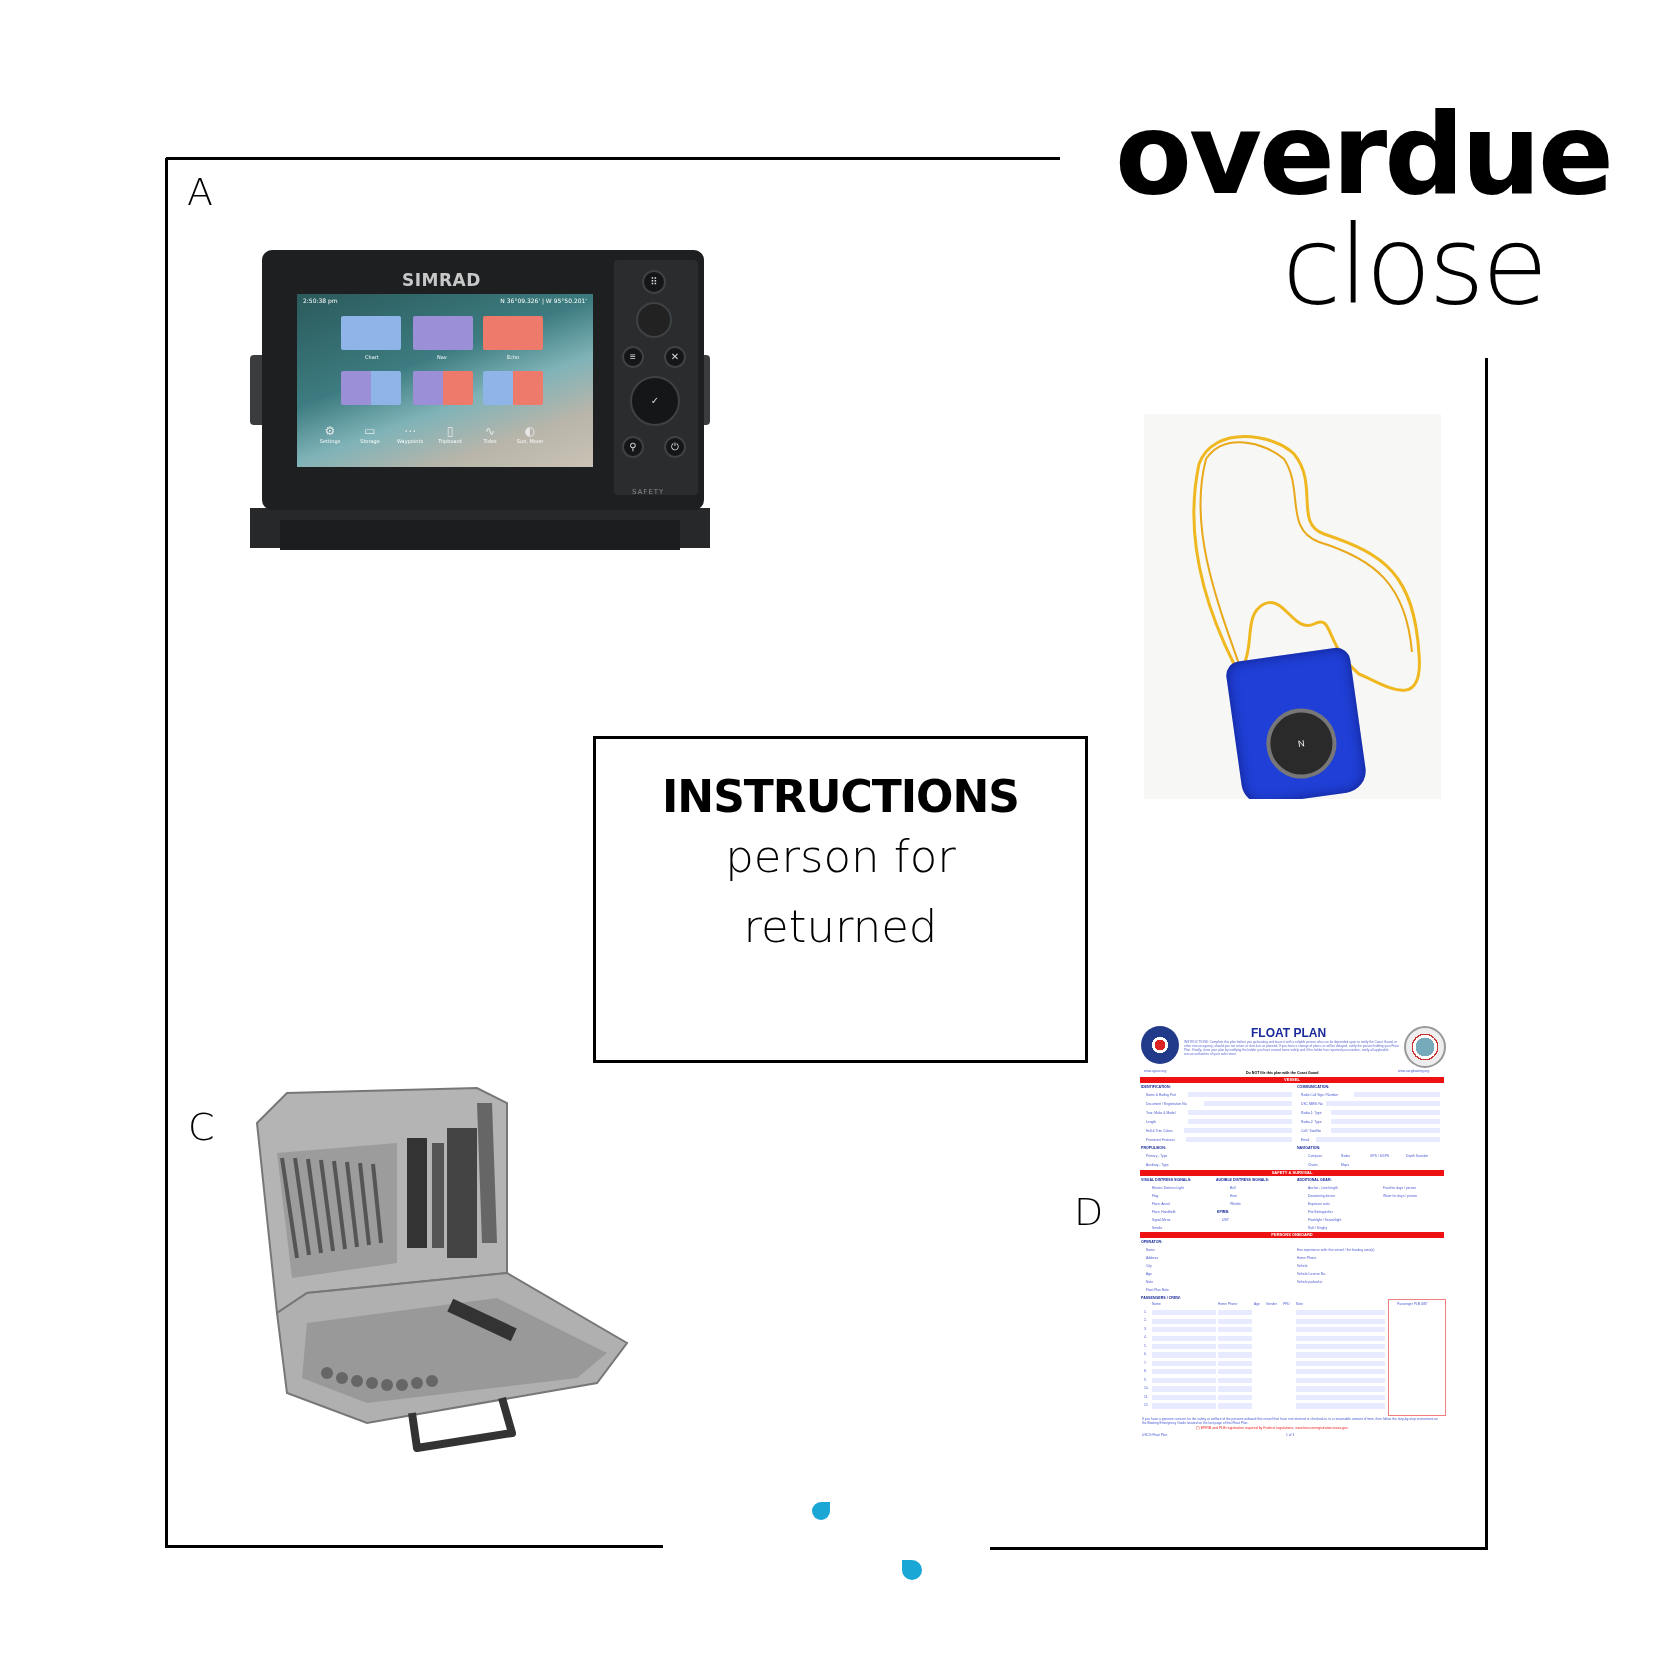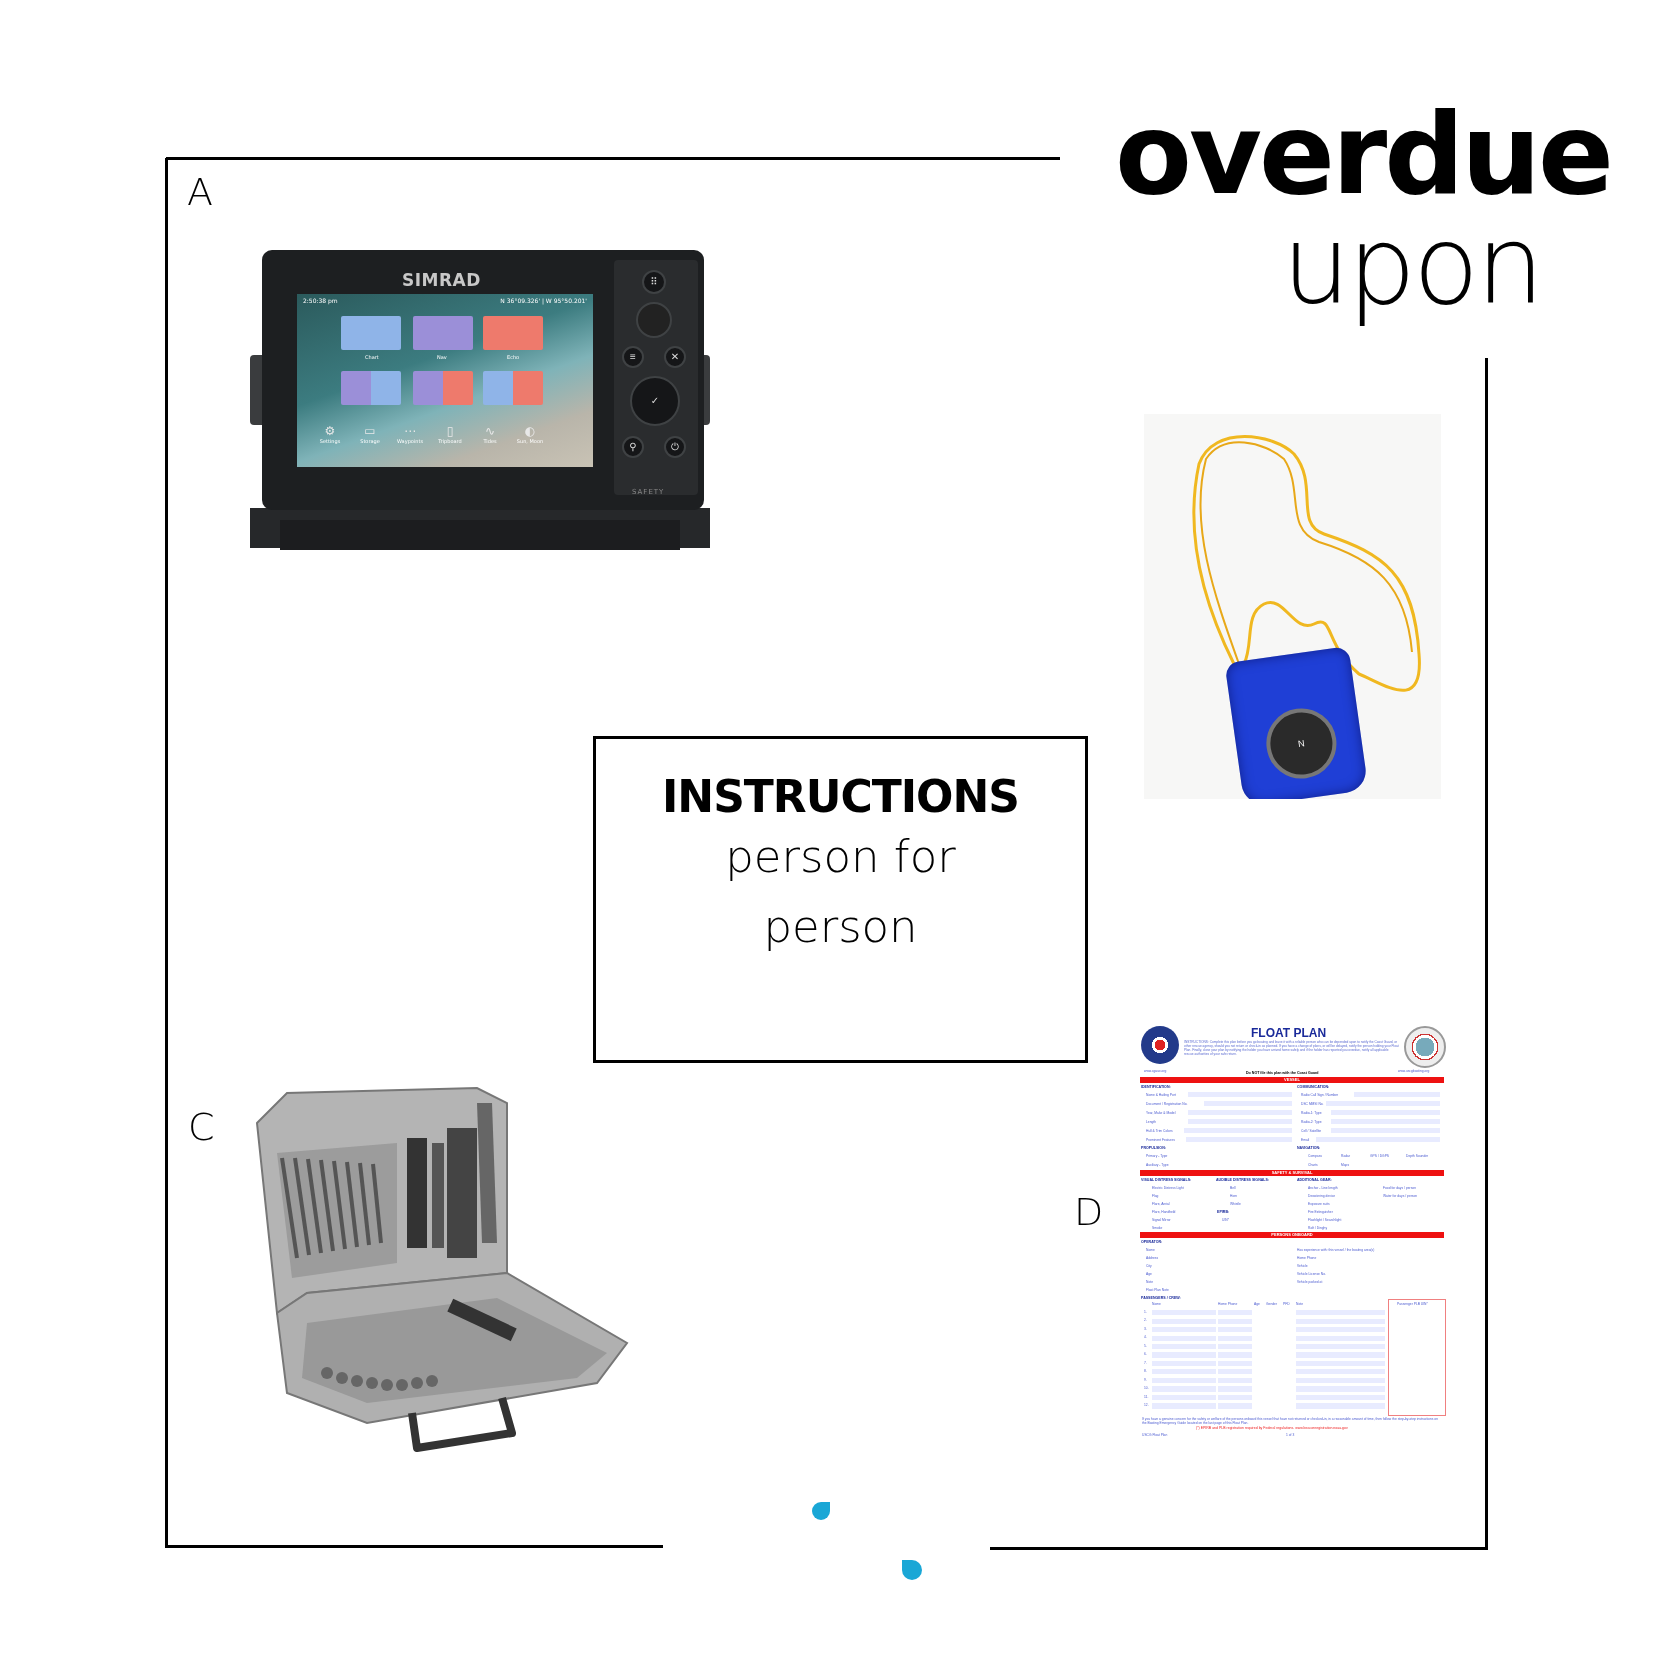--- a/index.html
+++ b/index.html
@@ -62,31 +62,31 @@
 </head>
 <body>
 
 <div class="line" style="left:166px; top:157px; width:894px; height:3px;"></div>
 <div class="line" style="left:165px; top:158px; width:3px; height:1390px;"></div>
 <div class="line" style="left:165px; top:1545px; width:498px; height:3px;"></div>
 <div class="line" style="left:990px; top:1547px; width:498px; height:3px;"></div>
 <div class="line" style="left:1485px; top:358px; width:3px; height:1192px;"></div>
 
 <div class="title-bold">overdue</div>
-<div class="title-light">upon</div>
+<div class="title-light">close</div>
 
 <div class="letter" style="left:187px; top:173px;">A</div>
 <div class="letter" style="left:1400px; top:757px;">B</div>
 <div class="letter" style="left:188px; top:1108px;">C</div>
 <div class="letter" style="left:1074px; top:1193px;">D</div>
 
 <div class="card">
   <div class="head">INSTRUCTIONS</div>
   <div class="line-txt">person for</div>
-  <div class="line-txt">person</div>
+  <div class="line-txt">returned</div>
 </div>
 
 <div class="plotter">
   <div class="bracket"></div>
   <div class="bracket2"></div>
   <div class="knobL"></div>
   <div class="knobR"></div>
   <div class="body">
     <div class="brand">SIMRAD</div>
     <div class="screen">

